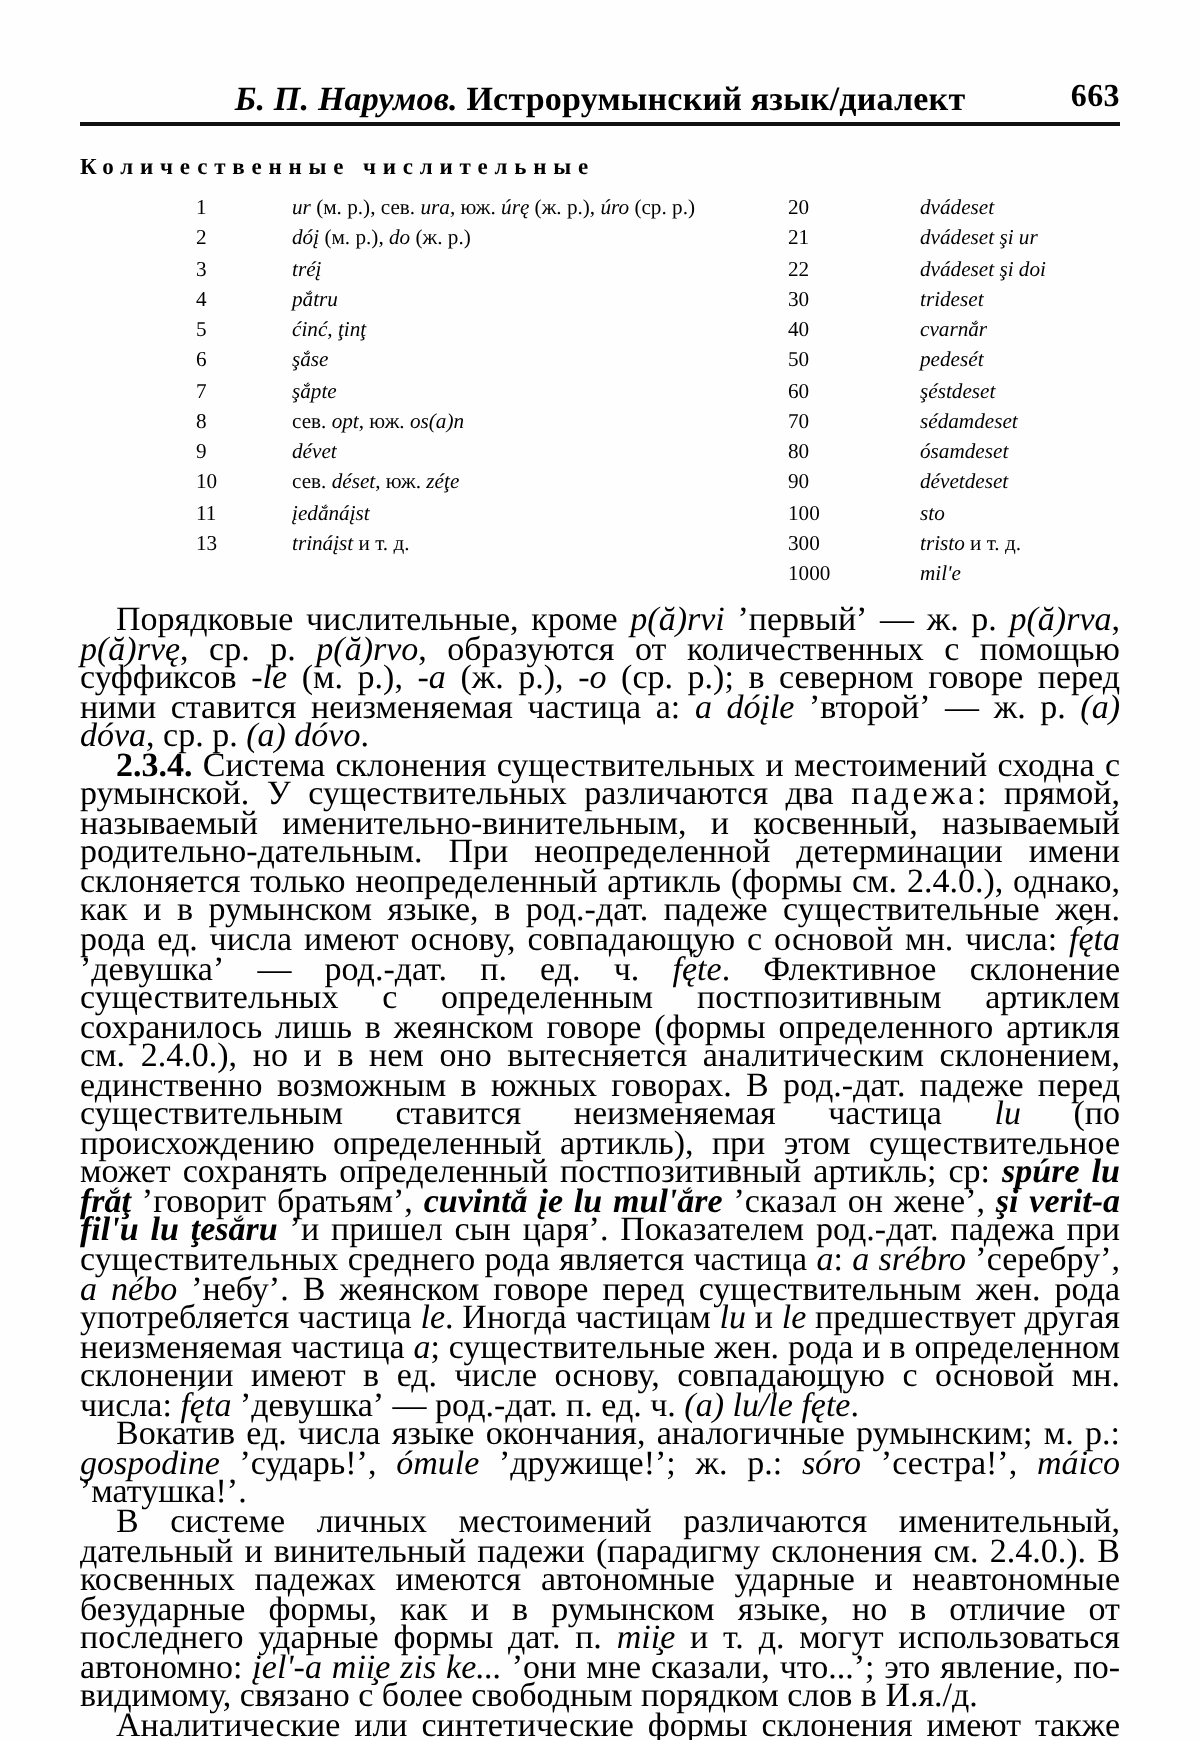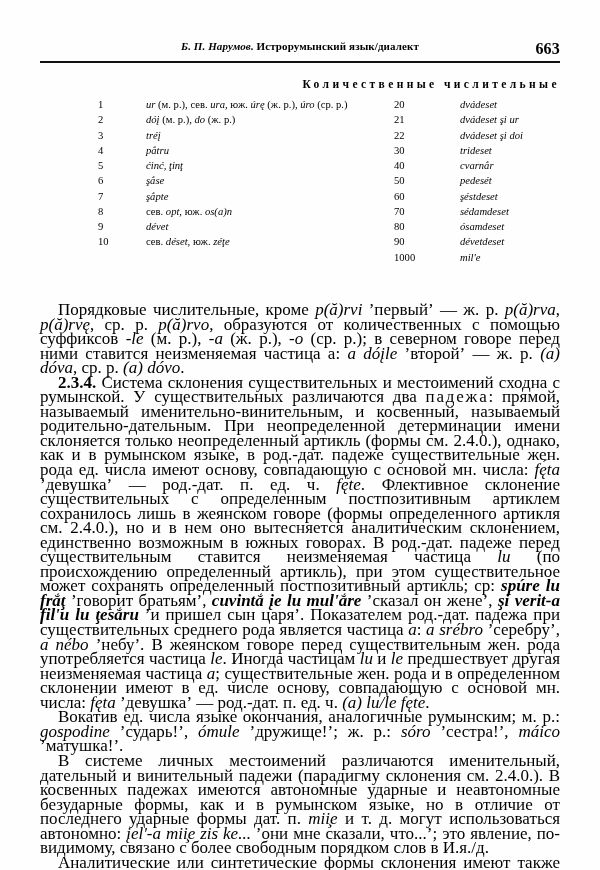--- a/index.html
+++ b/index.html
@@ -28,21 +28,21 @@
     position: absolute;
     top: 40px;
     left: 40px;
     right: 40px;
     height: 16px;
     display: flex;
     align-items: baseline;
     justify-content: center;
   }
   .runhead-inner {
-    font-size: 11px;
+    font-size: 17px;
     letter-spacing: 0.1px;
     white-space: nowrap;
   }
   .runhead-author {
     font-style: italic;
     font-weight: bold;
   }
   .runhead-title {
     font-weight: bold;
   }
@@ -62,21 +62,21 @@
     height: 2px;
     background: #111;
   }
 
   
   .numerals-heading {
     position: absolute;
     top: 78px;
     left: 40px;
     right: 40px;
-    text-align: right;
+    text-align: left;
     font-size: 11.5px;
     font-weight: bold;
     letter-spacing: 3.4px;
   }
 
   
   .numtable {
     position: absolute;
     top: 100px;
     left: 40px;
@@ -192,20 +192,32 @@
           <td class="c-n2">80</td>
           <td class="c-w2">ósamdeset</td>
         </tr>
         <tr>
           <td class="c-n1">10</td>
           <td class="c-w1"><span class="rom">сев.</span> déset, <span class="rom">юж.</span> zéţe</td>
           <td class="c-n2">90</td>
           <td class="c-w2">dévetdeset</td>
         </tr>
         <tr>
+          <td class="c-n1">11</td>
+          <td class="c-w1">įedắnáįst</td>
+          <td class="c-n2">100</td>
+          <td class="c-w2">sto</td>
+        </tr>
+        <tr>
+          <td class="c-n1">13</td>
+          <td class="c-w1">trináįst <span class="rom">и т. д.</span></td>
+          <td class="c-n2">300</td>
+          <td class="c-w2">tristo <span class="rom">и т. д.</span></td>
+        </tr>
+        <tr>
           <td class="c-n1"></td>
           <td class="c-w1"></td>
           <td class="c-n2">1000</td>
           <td class="c-w2">mil'e</td>
         </tr>
       </tbody>
   </table>
 
   <div class="body">
 

